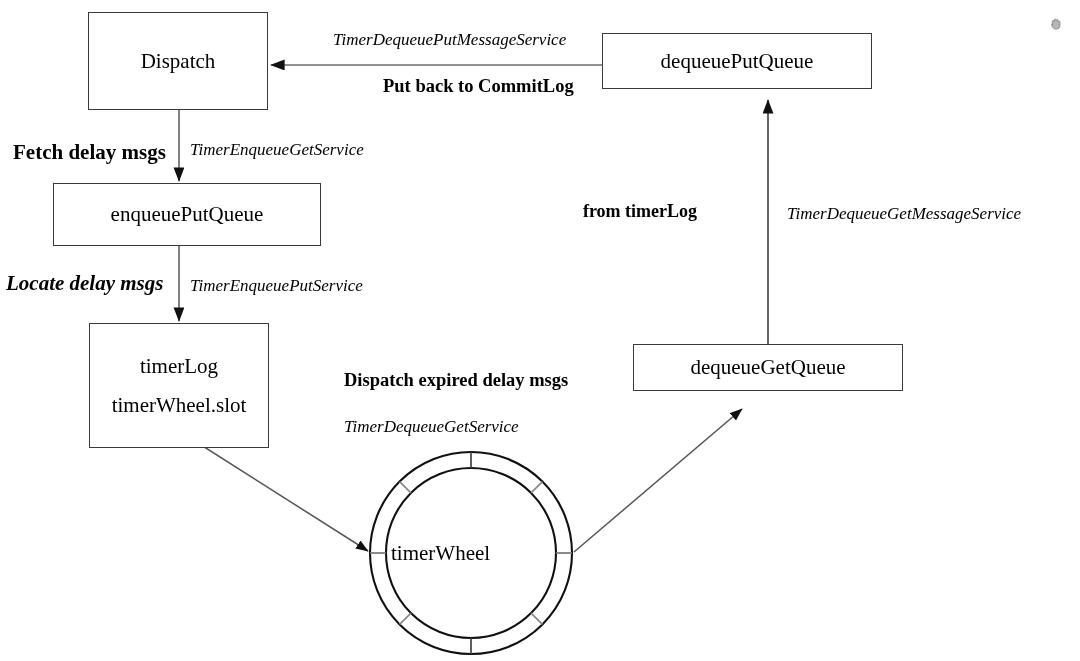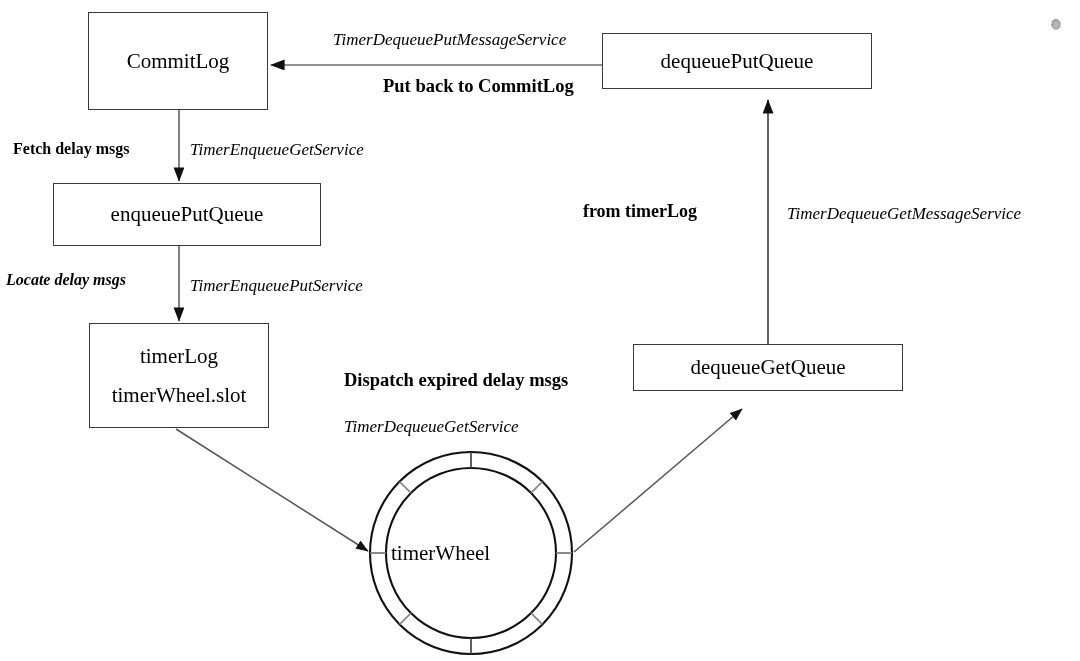--- a/index.html
+++ b/index.html
@@ -44,21 +44,21 @@
 
   .lbl {
     position: absolute;
     white-space: nowrap;
     font-family: "Liberation Serif", "DejaVu Serif", serif;
     color: #000000;
     z-index: 4;
   }
   .lbl.bold {
     font-weight: bold;
-    font-size: 16px;
+    font-size: 21px;
   }
   .lbl.ital {
     font-style: italic;
     font-size: 17px;
   }
   .lbl.center {
     text-align: center;
     white-space: normal;
   }
   .lbl.multiline {
@@ -112,28 +112,28 @@
       <line x1="556" y1="553" x2="572" y2="553" stroke="#777777" stroke-width="1.7"></line>
       <line x1="531.1" y1="613.1" x2="542.4" y2="624.4" stroke="#888888" stroke-width="1.7"></line>
       <line x1="471" y1="638" x2="471" y2="654" stroke="#444444" stroke-width="1.7"></line>
       <line x1="410.9" y1="613.1" x2="399.6" y2="624.4" stroke="#888888" stroke-width="1.7"></line>
       <line x1="386" y1="553" x2="370" y2="553" stroke="#777777" stroke-width="1.7"></line>
       <line x1="410.9" y1="492.9" x2="399.6" y2="481.6" stroke="#888888" stroke-width="1.7"></line>
     </g>
   </svg>
 
   <div class="node-box" style="left:88px; top:12px; width:180px; height:98px;">
-    <span>CommitLog</span>
+    <span>Dispatch</span>
   </div>
 
   <div class="node-box" style="left:53px; top:183px; width:268px; height:63px;">
     <span>enqueuePutQueue</span>
   </div>
 
-  <div class="node-box" style="left:89px; top:323px; width:180px; height:105px;font-family:Liberation Serif, serif;">
+  <div class="node-box" style="left:89px; top:323px; width:180px; height:125px;font-family:Liberation Serif, serif;">
     <span>timerLog</span>
     <span class="line2">timerWheel.slot</span>
   </div>
 
   <div class="node-box" style="left:602px; top:33px; width:270px; height:56px;">
     <span>dequeuePutQueue</span>
   </div>
 
   <div class="node-box" style="left:633px; top:344px; width:270px; height:47px;">
     <span>dequeueGetQueue</span>

